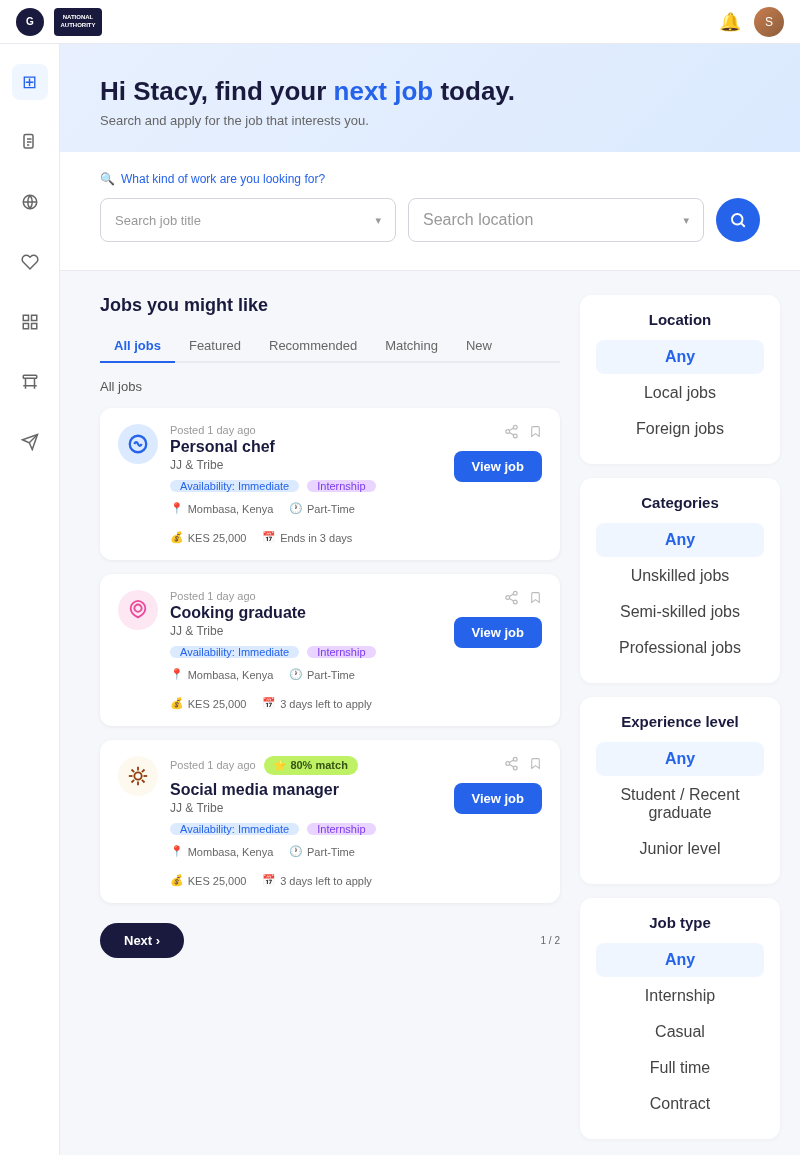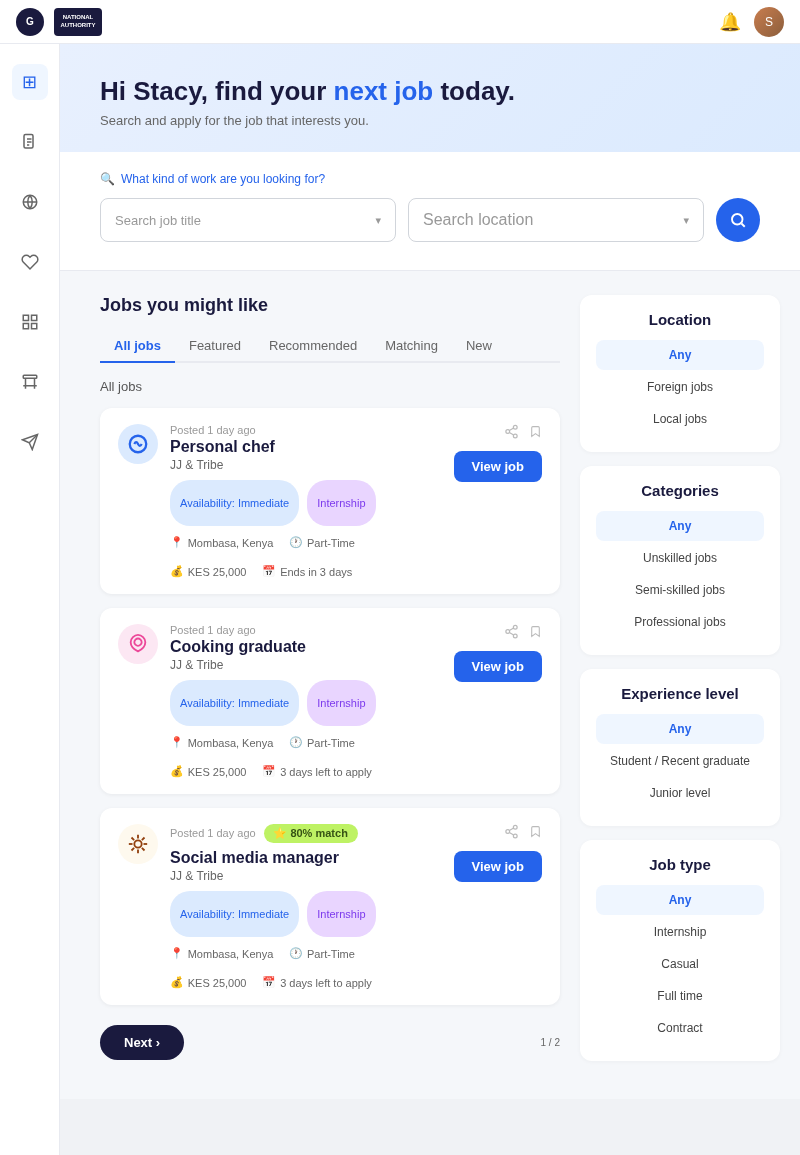--- a/index.html
+++ b/index.html
@@ -124,42 +124,42 @@
       border: none;
       border-radius: 8px;
       padding: 8px 18px;
       font-size: 13px;
       font-weight: 600;
       cursor: pointer;
       white-space: nowrap;
     }
 
     .job-tags { display: flex; gap: 8px; margin-bottom: 10px; flex-wrap: wrap; }
-    .tag { font-size: 11px; padding: 17px 10px; border-radius: 20px; }
+    .tag { font-size: 11px; padding: 0 10px; border-radius: 20px; }
     .tag.availability { background: #dbeafe; color: #2563eb; }
     .tag.internship { background: #e9d5ff; color: #7c3aed; }
 
     .job-meta { display: flex; gap: 16px; flex-wrap: wrap; }
     .job-meta-item { display: flex; align-items: center; gap: 4px; font-size: 11px; color: #666; }
     .meta-icon { font-size: 11px; }
 
     .match-badge { background: #bef264; color: #365314; font-size: 11px; font-weight: 700; padding: 3px 10px; border-radius: 20px; display: inline-flex; align-items: center; gap: 4px; }
     .match-row { display: flex; align-items: center; gap: 8px; margin-bottom: 6px; }
 
     
     .pagination { display: flex; align-items: center; justify-content: space-between; margin-top: 20px; }
     .next-btn { background: #1a1a3e; color: #fff; border: none; border-radius: 20px; padding: 10px 24px; font-size: 13px; font-weight: 600; cursor: pointer; }
     .page-info { font-size: 10px; color: #666; }
 
     
     .right-sidebar { width: 200px; flex-shrink: 0; text-align: center; }
     .filter-section { background: #fff; border-radius: 12px; padding: 16px; margin-bottom: 14px; box-shadow: 0 1px 4px rgba(0,0,0,0.04); }
     .filter-title { font-size: 15px; font-weight: 700; color: #1a1a3e; margin-bottom: 12px; }
     .filter-option {
-      font-size: 12px;
+      font-size: 16px;
       color: #444;
       padding: 8px 10px;
       border-radius: 8px;
       cursor: pointer;
       margin-bottom: 2px;
     }
     .filter-option.selected { background: #eff6ff; color: #2563eb; font-weight: 600; }
   </style>
 </head>
 <body>
@@ -443,22 +443,22 @@
           <button class="next-btn">Next ›</button>
           <span class="page-info">1 / 2</span>
         </div>
       </div>
 
       <div class="right-sidebar">
 
         <div class="filter-section">
           <div class="filter-title">Location</div>
           <div class="filter-option selected">Any</div>
+          <div class="filter-option">Local jobs</div>
           <div class="filter-option">Foreign jobs</div>
-          <div class="filter-option">Local jobs</div>
         </div>
 
         <div class="filter-section">
           <div class="filter-title">Categories</div>
           <div class="filter-option selected">Any</div>
           <div class="filter-option">Unskilled jobs</div>
           <div class="filter-option">Semi-skilled jobs</div>
           <div class="filter-option">Professional jobs</div>
         </div>
 

